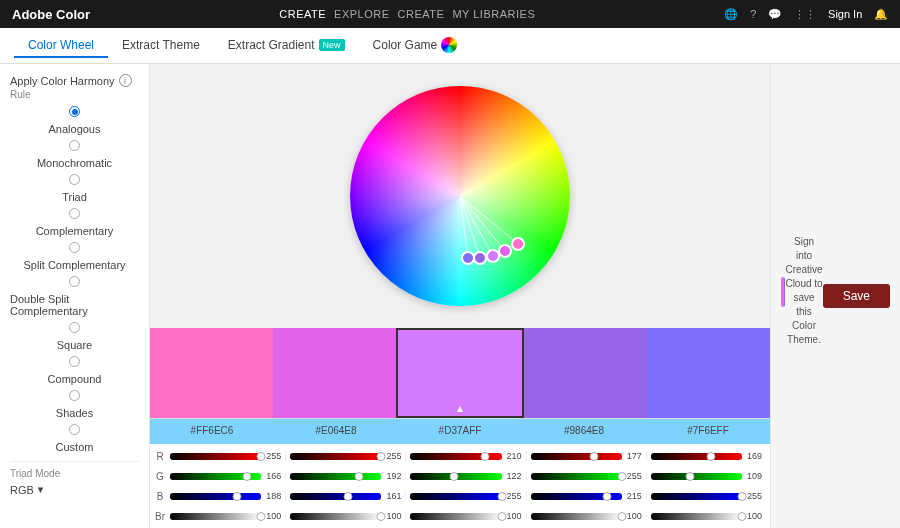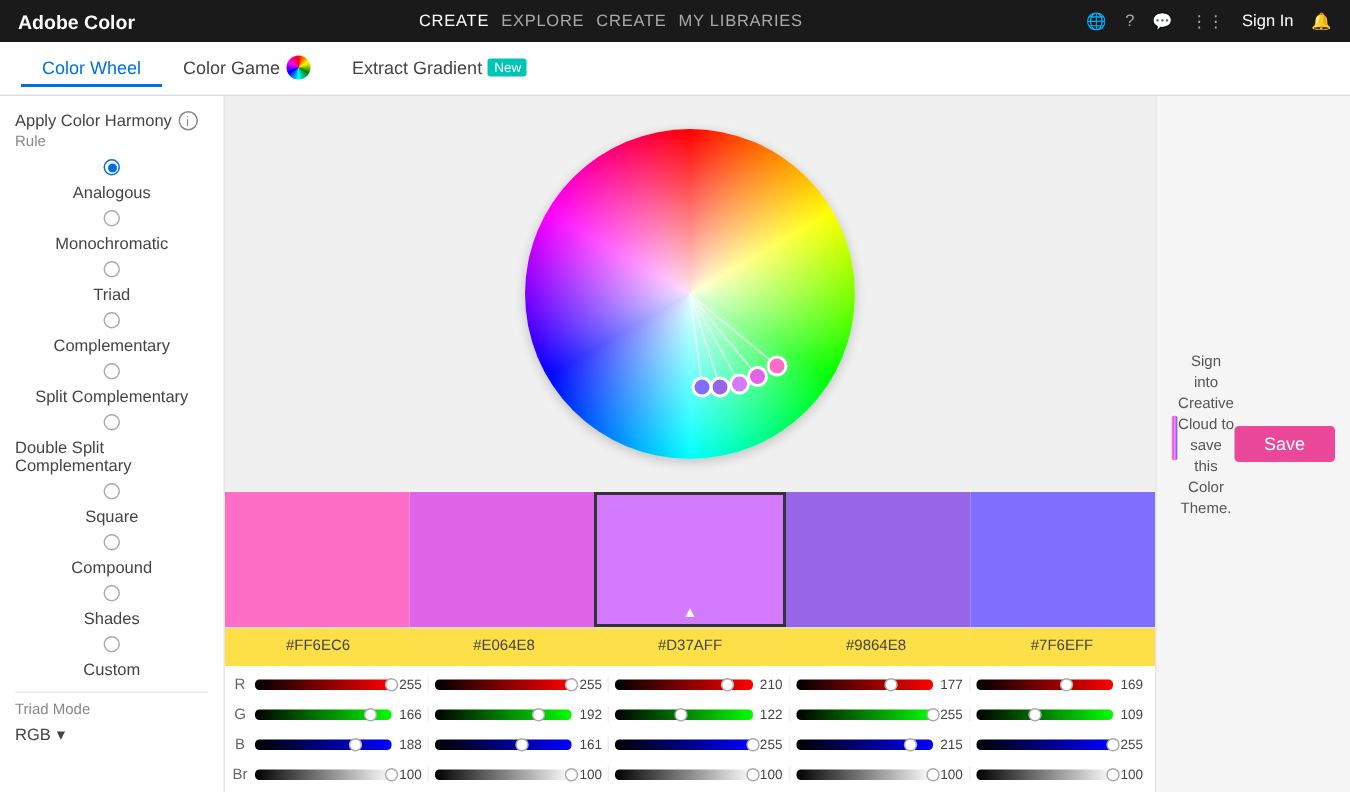--- a/index.html
+++ b/index.html
@@ -209,21 +209,21 @@
       position: absolute;
       bottom: 2px;
       left: 50%;
       transform: translateX(-50%);
       color: white;
       font-size: 10px;
     }
 
     
     .color-values-row {
-      background: #fde047;
+      background: #7dd3fc;
       width: 100%;
       padding: 6px 0 4px 0;
       display: flex;
       border-top: 1px solid #ddd;
     }
     .color-value-col {
       flex: 1;
       text-align: center;
       font-size: 10px;
       color: #444;
@@ -303,21 +303,21 @@
     }
     .theme-preview-seg { flex: 1; }
     .save-note {
       font-size: 10px;
       color: #555;
       text-align: center;
       margin-bottom: 10px;
       line-height: 1.4;
     }
     .save-btn {
-      background: #ec4899;
+      background: #7f1d1d;
       color: #fff;
       border: none;
       padding: 5px 20px;
       border-radius: 3px;
       font-size: 12px;
       cursor: pointer;
     }
   </style>
 </head>
 <body>
@@ -338,26 +338,29 @@
     <span class="sign-in">Sign In</span>
     <span>🔔</span>
   </div>
 </div>
 
 <div class="sub-nav">
   <div class="tab active">
     <span>Color Wheel</span>
   </div>
   <div class="tab">
-    <span>Color Game</span>
-    <span class="color-game-icon"></span>
+    <span>Extract Theme</span>
   </div>
   <div class="tab">
     <span>Extract Gradient</span>
     <span class="new-badge">New</span>
+  </div>
+  <div class="tab">
+    <span>Color Game</span>
+    <span class="color-game-icon"></span>
   </div>
 </div>
 
 <div class="main-layout">
 
   <div class="left-panel">
     <div class="harmony-label">
       <span>Apply Color Harmony</span>
       <span class="info-icon">i</span>
     </div>

